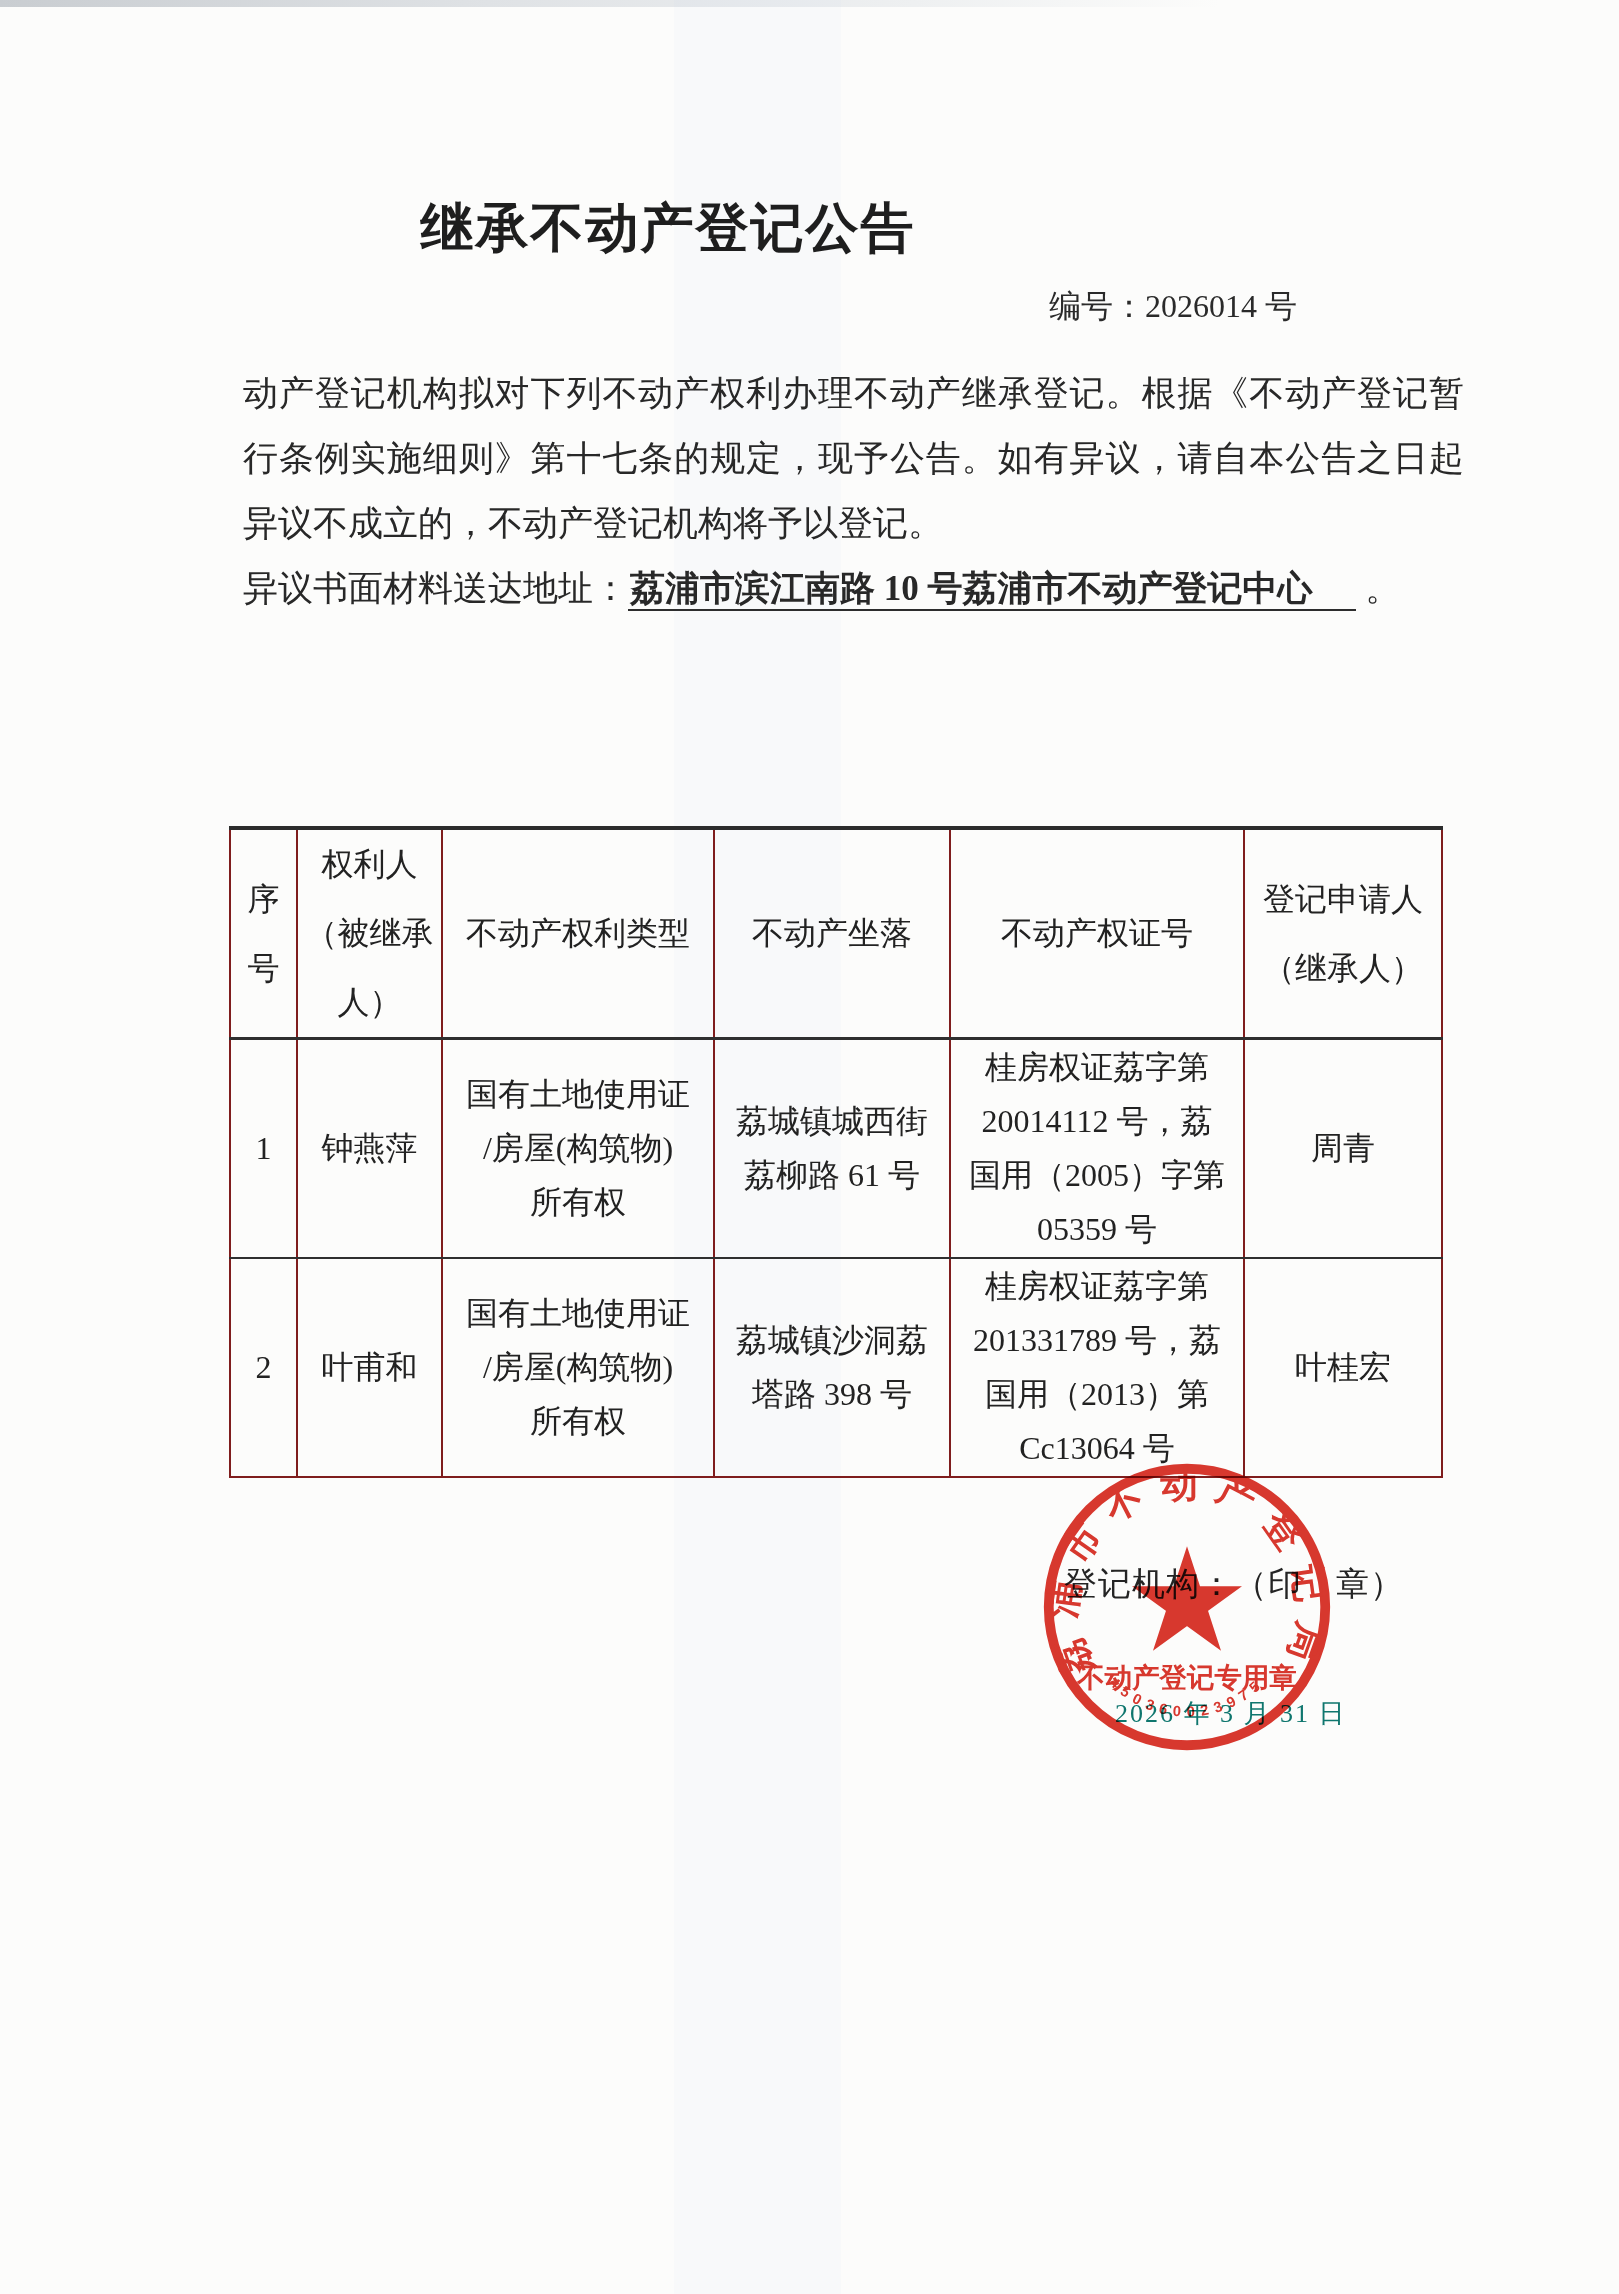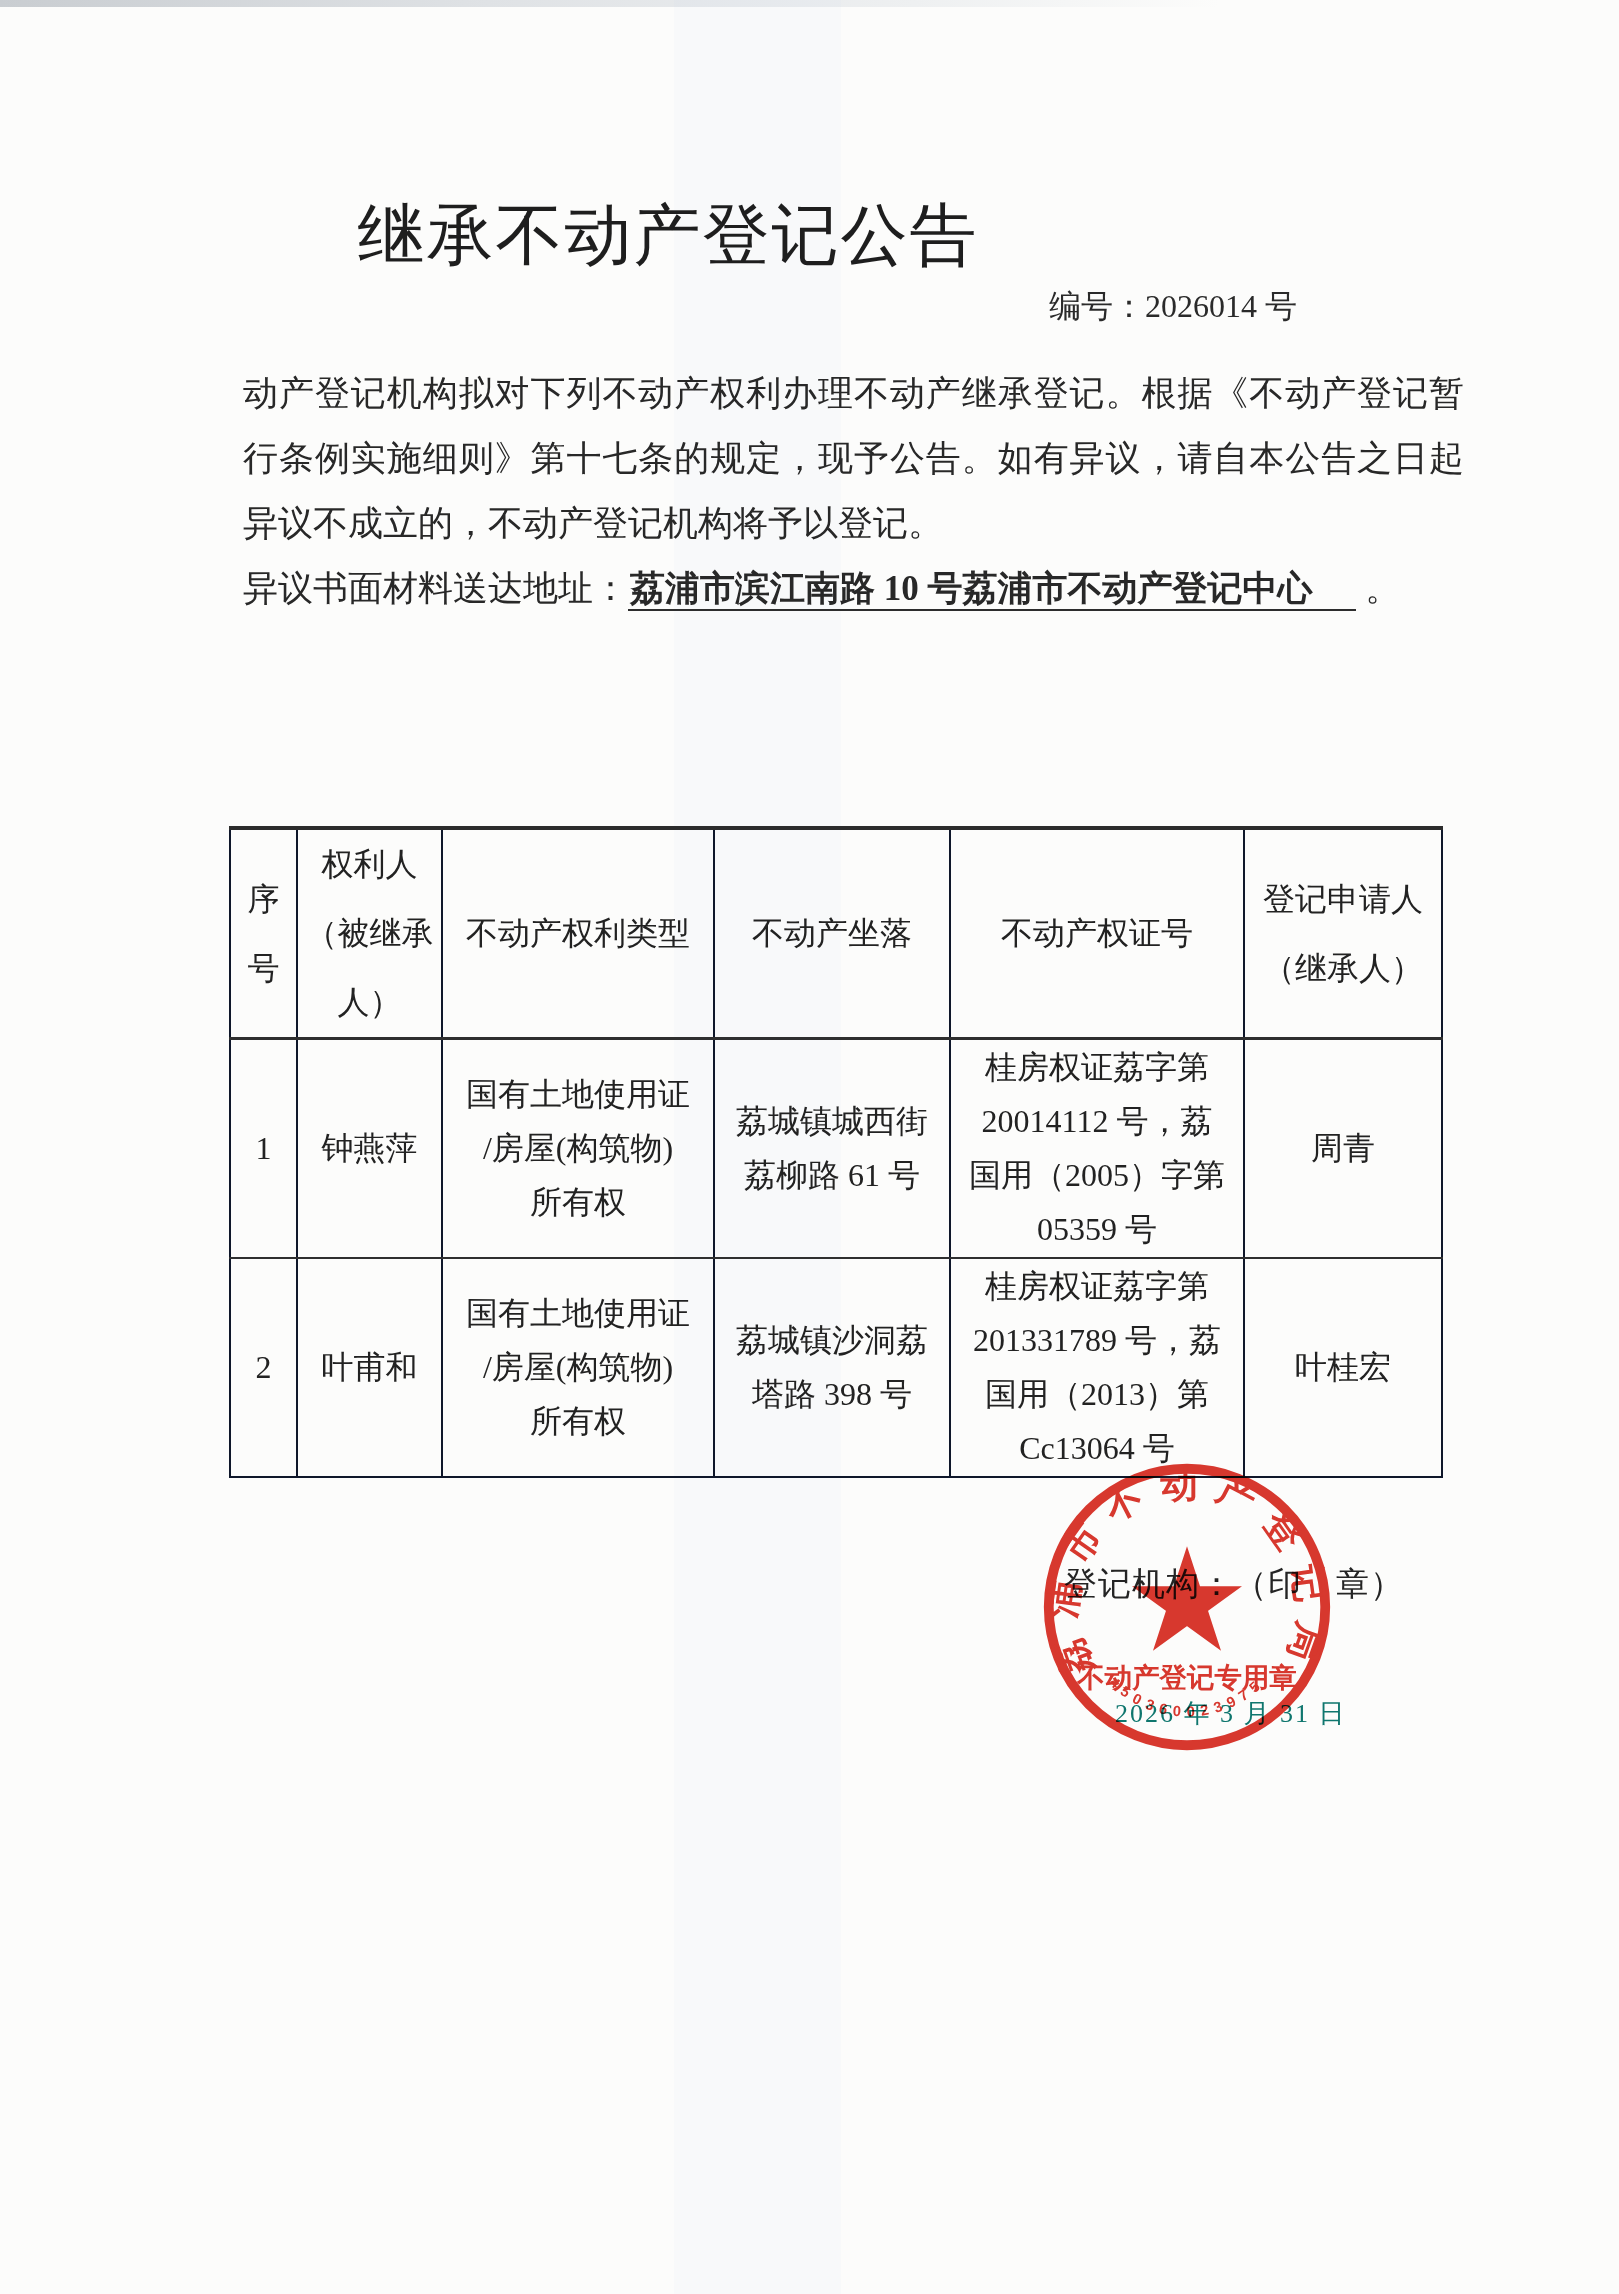--- a/index.html
+++ b/index.html
@@ -12,21 +12,21 @@
   .scan-top{
     position:absolute;top:0;left:0;width:1220px;height:6.9px;
     background:linear-gradient(90deg,#c9cdd1 0%,#dfe2e5 40%,#eef0f1 75%,rgba(238,240,241,0) 100%);
   }
   .scan-band{
     position:absolute;top:0;left:674px;width:167px;height:2295px;
     background:rgba(199,213,235,0.07);pointer-events:none;
   }
   .title{
     position:absolute;top:202px;left:0;width:1336px;text-align:center;
-    font-size:67px;font-weight:400;letter-spacing:2px;line-height:1;color:#1e1e1e;
+    font-size:53px;font-weight:700;letter-spacing:2px;line-height:1;color:#1e1e1e;
   }
   .docnum{
     position:absolute;top:286px;left:1049px;font-size:32px;line-height:1.3;color:#2a2a2a;
   }
   .bodytext{
     position:absolute;top:361px;left:243px;width:1221px;font-size:35px;color:#282828;
   }
   .line{height:65px;line-height:65px;white-space:nowrap;}
   .just{text-align:justify;text-align-last:justify;white-space:normal;}
   .indent{padding-left:71px;}
@@ -34,21 +34,21 @@
   .padr{padding-right:43px;font-weight:bold;}
   .padr2{padding-right:33px;}
   .gap{margin-left:9.8px;}
   .tablewrap{position:absolute;top:826px;left:229px;}
   table.announce{
     border-collapse:collapse;table-layout:fixed;width:1211px;
     font-size:32px;color:#222;
   }
   table.announce{border:2.9px solid #343434;border-top:4.9px solid #2c2c2c;}
   table.announce th,table.announce td{
-    border:2px solid #0f172a;text-align:center;vertical-align:middle;
+    border:2px solid #7f1d1d;text-align:center;vertical-align:middle;
     white-space:pre-line;padding:0 3.9px;font-weight:400;overflow:hidden;
   }
   table.announce thead tr{height:205px;}
   table.announce thead th{line-height:69px;border-bottom:3.9px solid #2f2f2f;}
   table.announce tbody tr{height:219px;}
   table.announce tbody td{line-height:54px;}
   table.announce tbody tr.r1 td{border-bottom:2.9px solid #2f2f2f;}
   .registrar{
     position:absolute;top:1562px;left:1064px;font-size:33px;letter-spacing:1px;color:#242424;
   }

